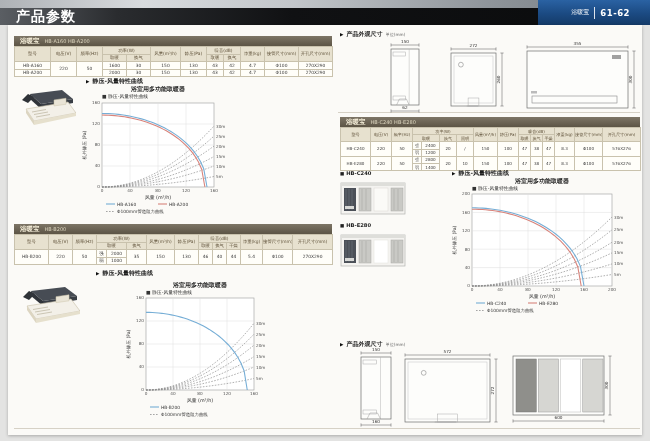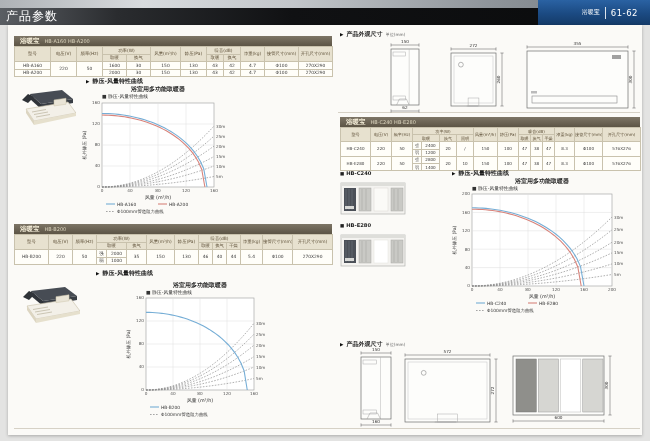--- a/index.html
+++ b/index.html
@@ -4,27 +4,27 @@
 <style>
   html,body{margin:0;padding:0;}
   body{width:650px;height:441px;background:#e3e3e2;position:relative;overflow:hidden;
        font-family:"DejaVu Sans",sans-serif;-webkit-font-smoothing:antialiased;}
   
   .top-strip{position:absolute;left:0;top:0;width:650px;height:8px;
     background:linear-gradient(90deg,#aeb2b6 0%,#d8dbde 22%,#c2c6ca 45%,#8f959b 75%,#70767c 100%);}
   .title-band{position:absolute;left:0;top:8px;width:650px;height:17px;
     background:linear-gradient(90deg,#5a5e63 0%,#2a2c2f 18%,#101113 45%,#0a0b0c 100%);
     display:flex;align-items:center;}
-  .title-band .ttl{color:#fff;font-size:12px;font-weight:normal;letter-spacing:1px;margin-left:6px;}
+  .title-band .ttl{color:#fff;font-size:14px;font-weight:bold;letter-spacing:1px;margin-left:16px;}
   .page-tab{position:absolute;right:0;top:0;width:112px;height:25px;
     background:linear-gradient(180deg,#2a62a3 0%,#1b4a82 55%,#143a68 100%);
     display:flex;align-items:center;justify-content:flex-end;color:#fff;}
   .page-tab .prod{font-size:6px;margin-right:5px;}
   .page-tab .sep{width:1px;height:12px;background:#fff;opacity:.85;margin-right:5px;}
-  .page-tab .pg{font-size:8.5px;font-weight:normal;margin-right:12px;letter-spacing:.5px;}
+  .page-tab .pg{font-size:8.5px;font-weight:bold;margin-right:20px;letter-spacing:.5px;}
   
   .panel{position:absolute;left:8px;top:25px;width:634px;height:410px;background:#fbfaf7;
     box-shadow:0 1px 3px rgba(0,0,0,.25);}
   .hairline{position:absolute;background:#d6d1c6;height:1px;}
   
   .sec-label{position:absolute;display:flex;align-items:baseline;gap:3px;color:#1d1d1d;}
   .sec-label .arr{font-size:4.5px;color:#111;}
   .sec-label .txt{font-size:6px;font-weight:bold;}
   .sec-label .unit{font-size:4.2px;color:#666;font-weight:normal;}
   .mlabel{position:absolute;display:flex;align-items:center;gap:2px;color:#222;}

